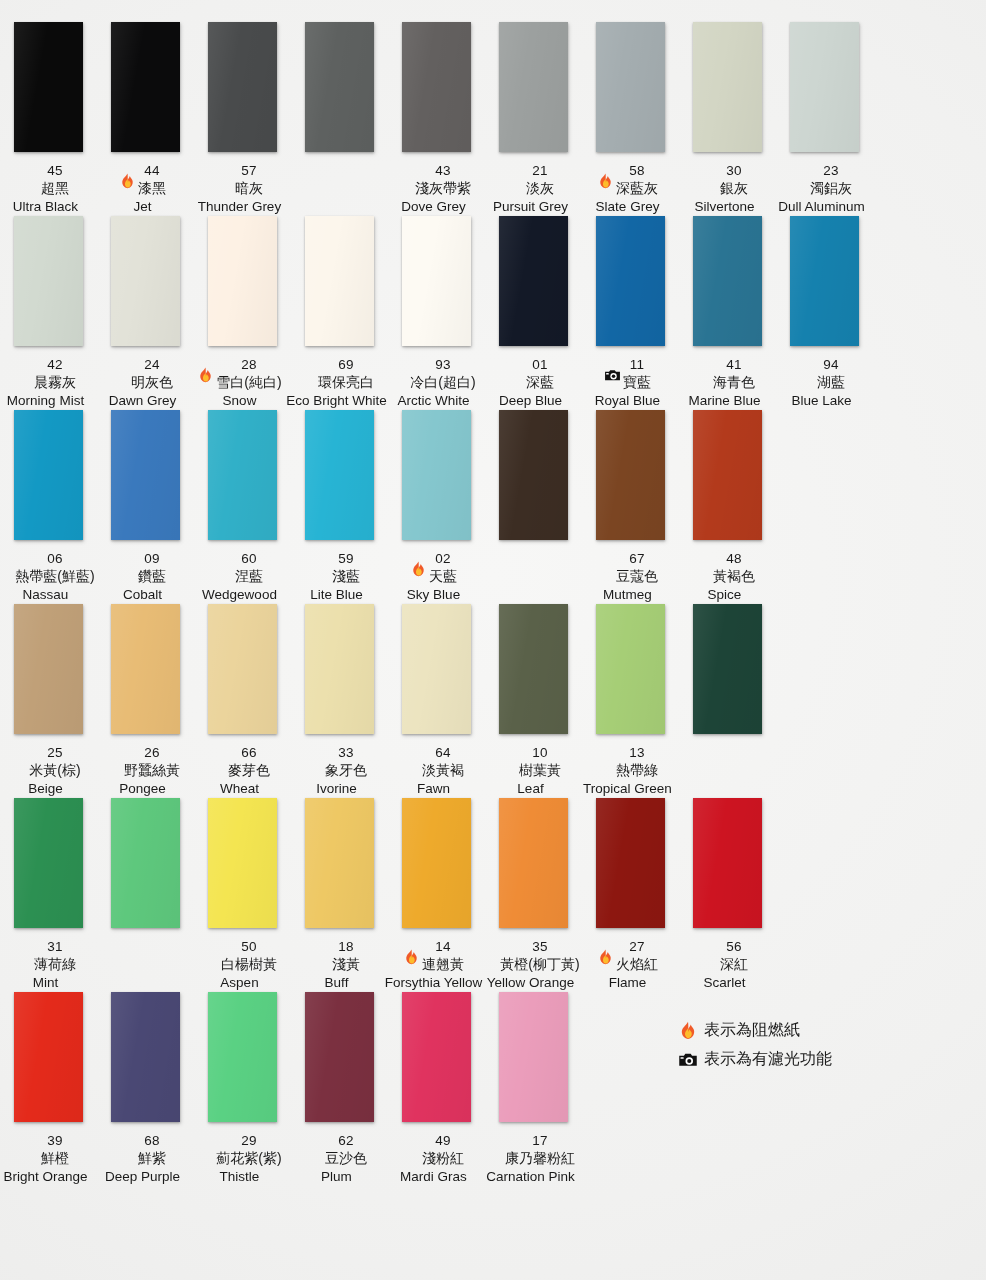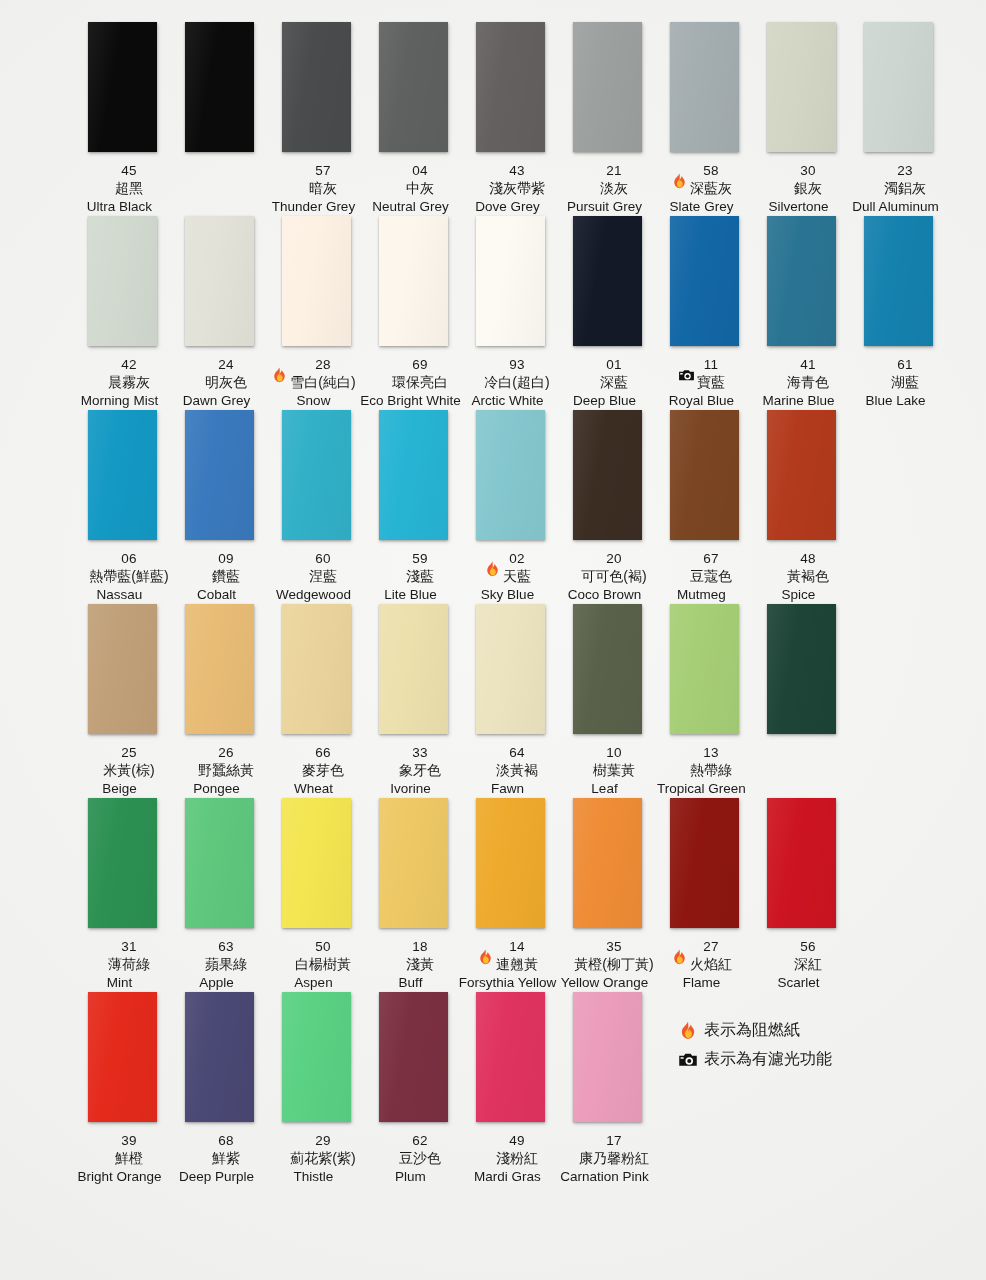--- a/index.html
+++ b/index.html
@@ -29,21 +29,20 @@
     position: relative;
     z-index: 1;
     width: 986px;
     height: 1280px;
     padding: 22px 0 0 0;
   }
 
   .row {
     display: flex;
     width: 986px;
-    padding-left: 74px;
     margin-bottom: 0;
   }
 
   .cell {
     width: 97px;
     margin-right: 0;
     display: flex;
     flex-direction: column;
     align-items: center;
   }
@@ -160,51 +159,56 @@
             <span class="marker empty" style="position: relative; top: -7px;"></span>
             <span>超黑</span>
           </div>
           <div class="line-en">Ultra Black</div>
         </div>
       </div>
       <div class="cell">
         <div class="swatch-wrap">
           <div class="swatch" style="background: rgb(11, 11, 12);"></div>
         </div>
+        <div class="labels">
+          <div class="line-code">
+            <span class="marker empty"></span>
+            <span>44</span>
+          </div>
+          <div class="line-cn">
+            <span class="marker" style="position: relative; top: -7px;">
+              <svg class="flame-svg" viewBox="0 0 32 32" aria-hidden="true">
+                <path d="M16 1 C13 7 9 8.5 7 13 C5 17.3 6.6 23 10 26 C12 27.8 14.3 28.7 16 28.7 C17.7 28.7 20 27.8 22 26 C25.4 23 27 17.3 25 13 C23.6 10 21.5 9.2 20.4 5.6 C19.2 9 17.4 10.4 16.6 13 C16.2 9.5 16.8 5.2 16 1 Z" fill="#f05a28"></path>
+                <path d="M16.2 11 C14.6 14.3 12.2 15.6 11.4 18.6 C10.6 21.6 12 25 14.2 26.6 C15.1 27.2 16 27.5 16.6 27.5 C17.5 27.5 19 26.9 20.1 25.7 C22 23.7 22.6 20.3 21.4 17.7 C20.5 15.8 19.1 15.2 18.4 13 C17.9 15 17 16 16.7 17.6 C16.4 15.2 16.8 13.1 16.2 11 Z" fill="#fdbc2c"></path>
+              </svg>
+            </span>
+            <span>漆黑</span>
+          </div>
+          <div class="line-en">Jet</div>
+        </div>
       </div>
       <div class="cell">
         <div class="swatch-wrap">
           <div class="swatch" style="background: rgb(73, 75, 76);"></div>
         </div>
         <div class="labels">
           <div class="line-code">
             <span class="marker empty"></span>
             <span>57</span>
           </div>
           <div class="line-cn">
             <span class="marker empty" style="position: relative; top: -7px;"></span>
             <span>暗灰</span>
           </div>
           <div class="line-en">Thunder Grey</div>
         </div>
       </div>
       <div class="cell">
         <div class="swatch-wrap">
           <div class="swatch" style="background: rgb(94, 97, 96);"></div>
-        </div>
-        <div class="labels">
-          <div class="line-code">
-            <span class="marker empty"></span>
-            <span>04</span>
-          </div>
-          <div class="line-cn">
-            <span class="marker empty" style="position: relative; top: -7px;"></span>
-            <span>中灰</span>
-          </div>
-          <div class="line-en">Neutral Grey</div>
         </div>
       </div>
       <div class="cell">
         <div class="swatch-wrap">
           <div class="swatch" style="background: rgb(99, 96, 95);"></div>
         </div>
         <div class="labels">
           <div class="line-code">
             <span class="marker empty"></span>
             <span>43</span>
@@ -427,21 +431,21 @@
           <div class="line-en">Marine Blue</div>
         </div>
       </div>
       <div class="cell">
         <div class="swatch-wrap">
           <div class="swatch" style="background: rgb(21, 129, 174);"></div>
         </div>
         <div class="labels">
           <div class="line-code">
             <span class="marker empty"></span>
-            <span>61</span>
+            <span>94</span>
           </div>
           <div class="line-cn">
             <span class="marker empty" style="position: relative; top: -7px;"></span>
             <span>湖藍</span>
           </div>
           <div class="line-en">Blue Lake</div>
         </div>
       </div>
     </div>
     <div class="row">
@@ -527,31 +531,20 @@
             </span>
             <span>天藍</span>
           </div>
           <div class="line-en">Sky Blue</div>
         </div>
       </div>
       <div class="cell">
         <div class="swatch-wrap">
           <div class="swatch" style="background: rgb(60, 45, 35);"></div>
         </div>
-        <div class="labels">
-          <div class="line-code">
-            <span class="marker empty"></span>
-            <span>20</span>
-          </div>
-          <div class="line-cn">
-            <span class="marker empty" style="position: relative; top: -7px;"></span>
-            <span>可可色(褐)</span>
-          </div>
-          <div class="line-en">Coco Brown</div>
-        </div>
       </div>
       <div class="cell">
         <div class="swatch-wrap">
           <div class="swatch" style="background: rgb(123, 69, 34);"></div>
         </div>
         <div class="labels">
           <div class="line-code">
             <span class="marker empty"></span>
             <span>67</span>
           </div>
@@ -711,31 +704,20 @@
           <div class="line-cn">
             <span class="marker empty" style="position: relative; top: -7px;"></span>
             <span>薄荷綠</span>
           </div>
           <div class="line-en">Mint</div>
         </div>
       </div>
       <div class="cell">
         <div class="swatch-wrap">
           <div class="swatch" style="background: rgb(94, 200, 125);"></div>
-        </div>
-        <div class="labels">
-          <div class="line-code">
-            <span class="marker empty"></span>
-            <span>63</span>
-          </div>
-          <div class="line-cn">
-            <span class="marker empty" style="position: relative; top: -7px;"></span>
-            <span>蘋果綠</span>
-          </div>
-          <div class="line-en">Apple</div>
         </div>
       </div>
       <div class="cell">
         <div class="swatch-wrap">
           <div class="swatch" style="background: rgb(244, 229, 81);"></div>
         </div>
         <div class="labels">
           <div class="line-code">
             <span class="marker empty"></span>
             <span>50</span>

